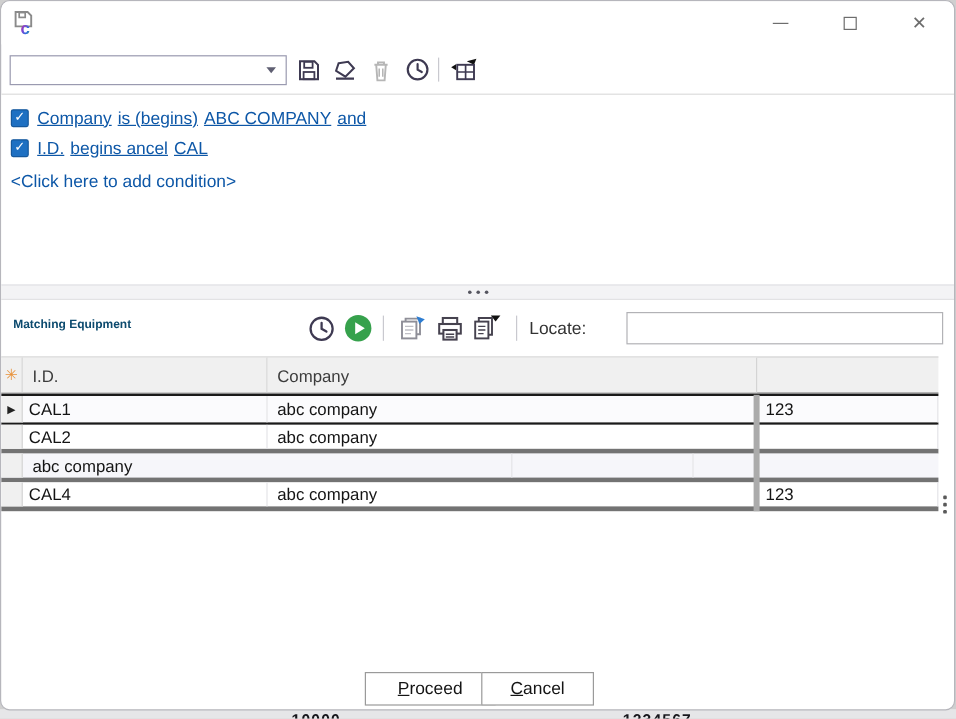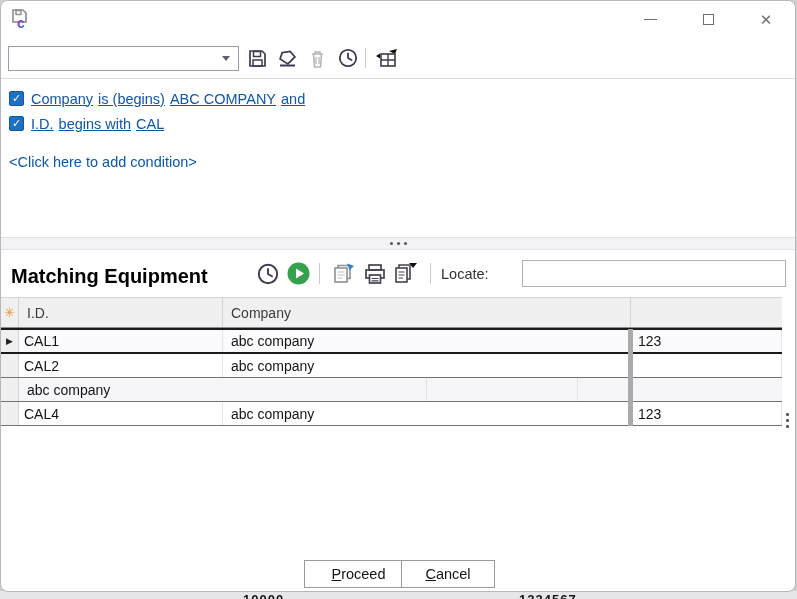--- a/index.html
+++ b/index.html
@@ -48,46 +48,46 @@
   .filter-panel {
     position: absolute; left: 0; top: 77px; width: 100%; height: 159px;
     background: #fff; border-top: 1px solid #dcdcdc; padding: 7px 8px;
   }
   .cond-line { display: flex; align-items: center; height: 25px; }
   .checkbox {
     width: 15px; height: 15px; background: #1e70c2; border: 1px solid #15589c; border-radius: 2px;
     color: #fff; font-size: 11px; line-height: 13px; text-align: center; margin-right: 7px; flex: none;
   }
   .cond-part { font-size: 14.5px; color: #0d57a7; text-decoration: underline; margin-right: 5px; white-space: pre; }
-  .add-cond { font-size: 14.5px; color: #0d57a7; margin-top: 13px; height: 25px; display: flex; align-items: center; }
+  .add-cond { font-size: 14.5px; color: #0d57a7; margin-top: 3px; height: 25px; display: flex; align-items: center; }
   
   .splitter {
     position: absolute; left: 0; top: 236px; width: 100%; height: 13px;
     background: #f3f3f5; border-top: 1px solid #e2e2e4; border-bottom: 1px solid #e2e2e4;
     display: flex; align-items: center; justify-content: center; gap: 4px;
   }
   .splitter i { width: 3px; height: 3px; background: #55555f; border-radius: 50%; display: block; }
   
   .section-bar { position: absolute; left: 0; top: 249px; width: 100%; height: 47px; background: #fff; }
-  .section-title { position: absolute; left: 10px; top: 15px; font-size: 20px; font-weight: bold; color: #000000; }
+  .section-title { position: absolute; left: 10px; top: 15px; font-size: 10px; font-weight: bold; color: #0c4a6e; }
   .rb-btn { position: absolute; top: 10px; width: 27px; height: 27px; display: flex; align-items: center; justify-content: center; }
   .rb-sep { position: absolute; top: 13px; width: 1px; height: 21px; background: #c9c9cf; }
   .locate-label { position: absolute; left: 440px; top: 16px; font-size: 14.5px; color: #333; }
   .locate-input {
     position: absolute; left: 521px; top: 10px; width: 264px; height: 27px;
     border: 1px solid #b2b2b6; background: #fff; font-size: 14px; padding: 0 6px;
     font-family: "Liberation Sans", sans-serif;
   }
   
   .grid { position: absolute; left: 0; top: 296px; width: 781px; }
   .g-header { display: flex; height: 31px; border-top: 1px solid #d4d4d4; border-bottom: 1px solid #8c8c8c; background: #f0f0f0; }
   .g-hcell { border-right: 1px solid #d4d4d4; display: flex; align-items: center; padding-left: 8px; font-size: 14px; color: #3c3c3c; background: #f0f0f0; }
   .g-hsel { width: 18px; padding-left: 0; justify-content: center; }
   .star { color: #e8923a; font-size: 13px; line-height: 1; }
-  .g-row { display: flex; height: 24px; border-bottom: 1px solid #737373; background: #fff; }
+  .g-row { display: flex; height: 24px; border-bottom: 4px solid #737373; background: #fff; }
   .g-row.alt { background: #f6f6fa; }
   .g-row.current { border-top: 2px solid #1a1a1a; border-bottom: 2px solid #1a1a1a; height: 26px; background: #fbfbfd; }
   .g-cell { border-right: 1px solid #e4e4e8; display: flex; align-items: center; padding-left: 5px; font-size: 14px; color: #141414; overflow: hidden; }
   .g-sel { width: 18px; background: #f0f0f0; border-right: 1px solid #d4d4d4; padding-left: 0; justify-content: center; }
   .row-arrow { font-size: 9px; color: #222; }
   .c-id { width: 204px; }
   .c-company { width: 408px; padding-left: 8px; }
   .c-serial { width: 151px; padding-left: 7px; }
   .serial-divider { position: absolute; left: 627px; top: 328px; width: 5px; height: 97px; background: #ababab; z-index: 3; }
   .grip-dots { position: absolute; left: 785px; top: 412px; display: flex; flex-direction: column; gap: 3px; }
@@ -187,21 +187,21 @@
     <div class="cond-line">
       <span class="checkbox">✓</span>
       <span class="cond-part">Company</span>
       <span class="cond-part">is (begins)</span>
       <span class="cond-part">ABC COMPANY</span>
       <span class="cond-part">and</span>
     </div>
     <div class="cond-line">
       <span class="checkbox">✓</span>
       <span class="cond-part">I.D.</span>
-      <span class="cond-part">begins with</span>
+      <span class="cond-part">begins ancel</span>
       <span class="cond-part">CAL</span>
     </div>
     <div class="add-cond">&lt;Click here to add condition&gt;</div>
   </div>
 
   <div class="splitter">
       <i></i>
       <i></i>
       <i></i>
     </div>

